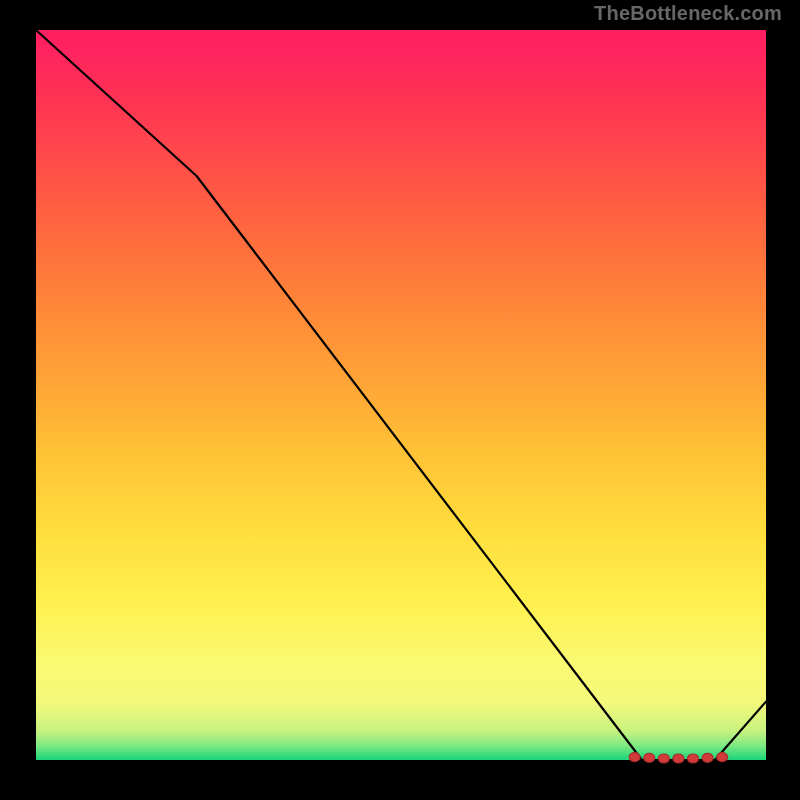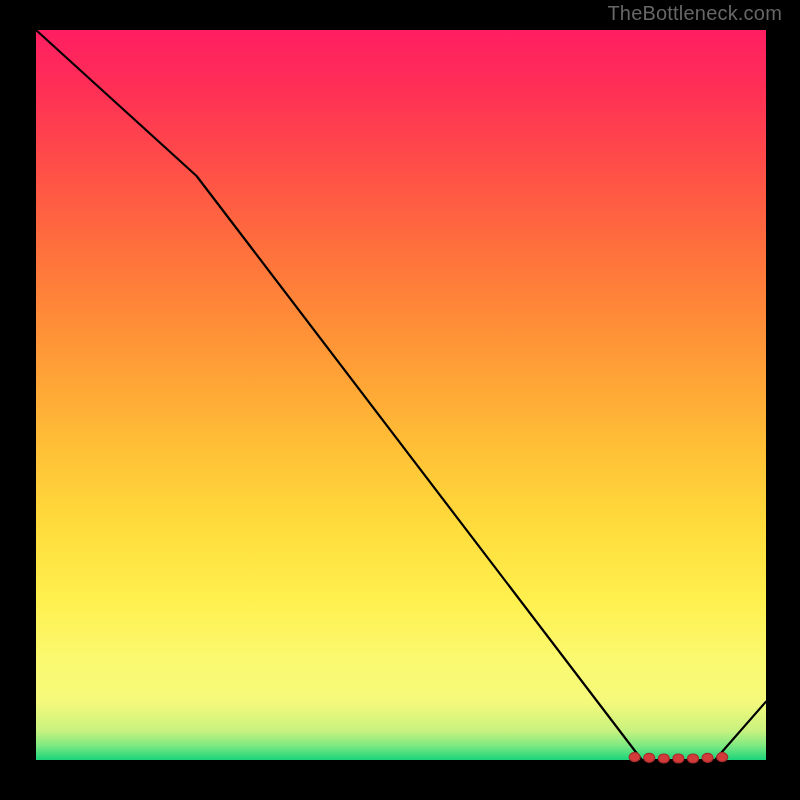--- a/index.html
+++ b/index.html
@@ -9,21 +9,21 @@
     height: 800px;
     background: #000;
     position: relative;
   }
   .attribution {
     position: absolute;
     top: 2px;
     right: 18px;
     font-family: Arial, Helvetica, sans-serif;
     font-size: 20px;
-    font-weight: normal;
+    font-weight: bold;
     color: #676767;
     letter-spacing: 0.2px;
   }
   .plot {
     position: absolute;
     left: 36px;
     top: 30px;
     width: 730px;
     height: 730px;
     

